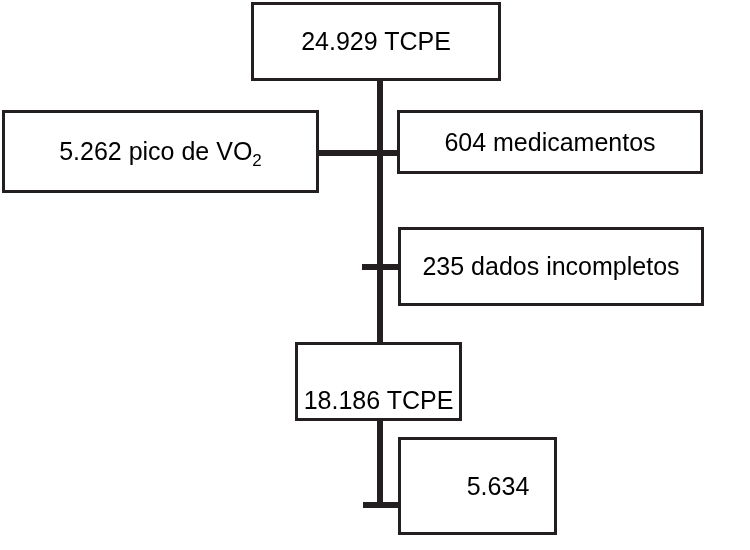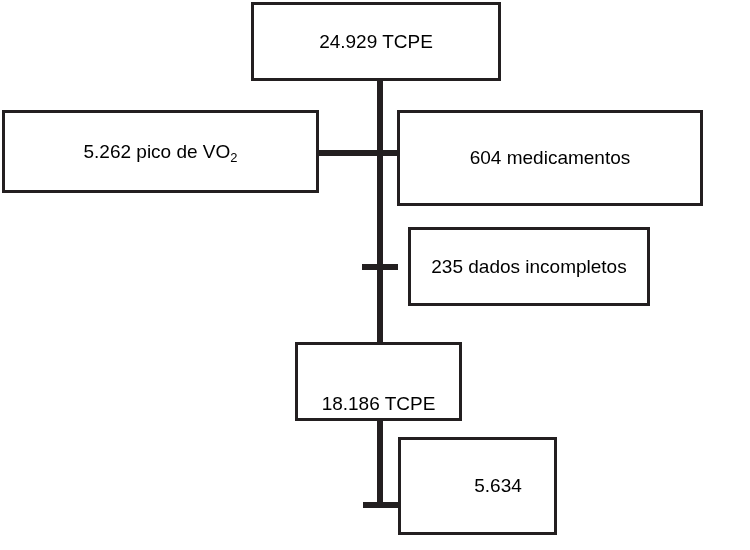--- a/index.html
+++ b/index.html
@@ -22,21 +22,21 @@
     position: absolute;
     box-sizing: border-box;
     border: 3px solid #231f20;
     background: #ffffff;
     display: flex;
     flex-direction: column;
     align-items: center;
     justify-content: center;
     text-align: center;
     color: #000000;
-    font-size: 19px;
+    font-size: 25px;
     line-height: 1.45;
     z-index: 2;
   }
   .node .line {
     display: block;
     white-space: nowrap;
   }
   .node sub {
     font-size: 0.68em;
     vertical-align: baseline;
@@ -44,23 +44,23 @@
     top: 0.33em;
   }
   .connector {
     position: absolute;
     background: #231f20;
     z-index: 1;
   }
   
   #node-top      { left: 251px; top: 2px;   width: 250px; height: 79px; }
   #node-vo2      { left: 2px;   top: 110px; width: 317px; height: 83px; }
-  #node-meds     { left: 397px; top: 110px; width: 306px; height: 96px; }
+  #node-meds     { left: 397px; top: 110px; width: 306px; height: 64px; }
   #node-ecg      { left: 2px;   top: 227px; width: 360px; height: 79px; }
-  #node-incomp   { left: 408px; top: 227px; width: 242px; height: 79px; }
+  #node-incomp   { left: 398px; top: 227px; width: 306px; height: 79px; }
   #node-mid      { left: 295px; top: 342px; width: 167px; height: 79px; justify-content: flex-end; }
   #node-men      { left: 200px; top: 455px; width: 163px; height: 95px; }
   #node-women    { left: 398px; top: 437px; width: 159px; height: 98px; padding-left: 41px; }
   
   
   #spine-main    { left: 377px; top: 81px;  width: 6px; height: 262px; }
   #spine-lower   { left: 377px; top: 421px; width: 6px; height: 87px; }
   
   #link-row1     { left: 319px; top: 150px; width: 79px; height: 6px; }
   

